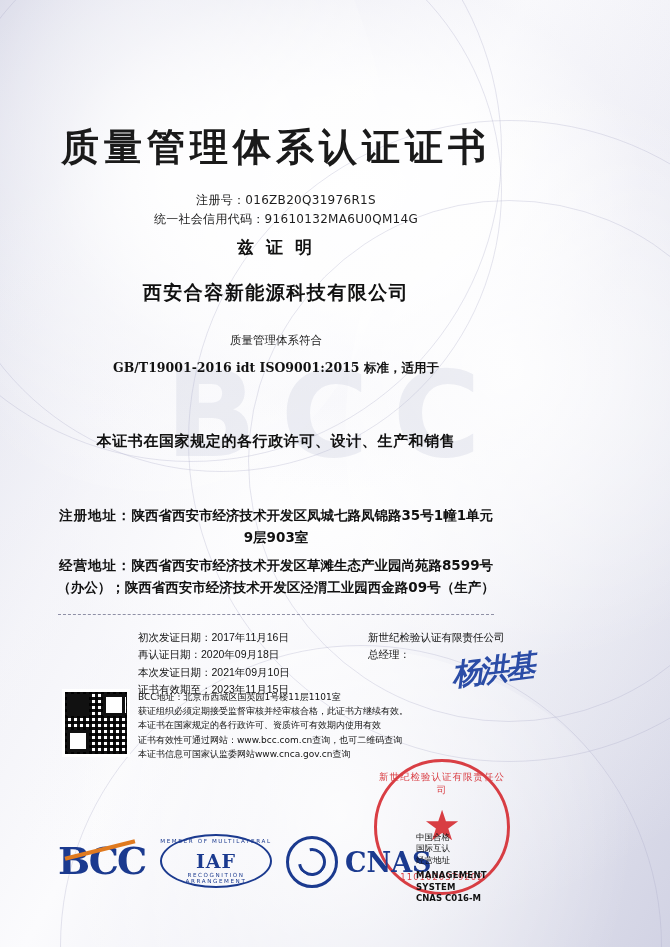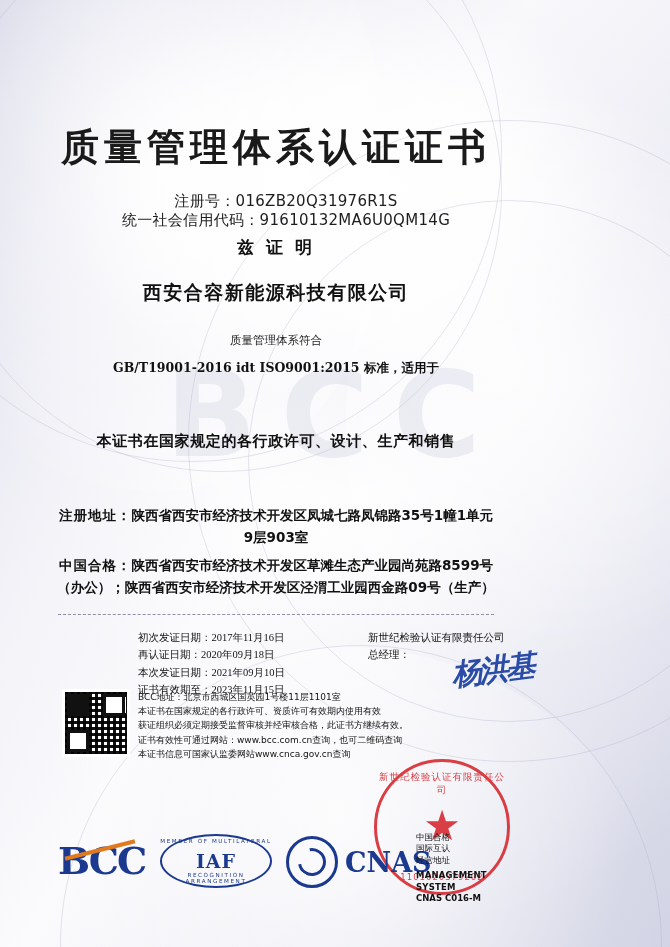--- a/index.html
+++ b/index.html
@@ -79,21 +79,21 @@
     font-family: "DejaVu Sans", sans-serif;
     font-size: 38px;
     font-weight: 700;
     letter-spacing: 5px;
     color: #1a1a1a;
   }
   .regline {
     position: absolute;
     left: 0; right: 0;
     text-align: center;
-    font-size: 15px;
+    font-size: 12px;
     color: #1d1d1d;
     font-family: "DejaVu Sans", sans-serif;
     letter-spacing: 0.3px;
     padding-left: 20px;
   }
   .reg1 { top: 192px; }
   .reg2 { top: 211px; }
   .hereby {
     position: absolute;
     top: 236px;
@@ -170,21 +170,21 @@
     right: 58px;
     border-top: 1px dashed #8f90a6;
   }
   .dates {
     position: absolute;
     top: 629px;
     left: 138px;
     font-size: 10.5px;
     line-height: 1.65;
     color: #111;
-    font-family: Liberation Serif, serif;
+    font-family: Liberation Sans, sans-serif;
   }
   .dates .d-line { white-space: nowrap; }
   .issuer {
     position: absolute;
     top: 629px;
     left: 368px;
     font-size: 10.5px;
     line-height: 1.65;
     color: #111;
     font-family: "DejaVu Sans", sans-serif;
@@ -408,21 +408,21 @@
     <div class="conform">质量管理体系符合</div>
     <div class="standard">GB/T19001-2016 idt ISO9001:2015 标准，适用于</div>
 
     <div class="scope">本证书在国家规定的各行政许可、设计、生产和销售</div>
 
     <div class="addr-block">
       <div class="addr-row">
         <span class="lbl">注册地址：</span><span class="val">陕西省西安市经济技术开发区凤城七路凤锦路35号1幢1单元9层903室</span>
       </div>
       <div class="addr-row">
-        <span class="lbl">中国合格：</span><span class="val">陕西省西安市经济技术开发区草滩生态产业园尚苑路8599号（办公）；陕西省西安市经济技术开发区泾渭工业园西金路09号（生产）</span>
+        <span class="lbl">经营地址：</span><span class="val">陕西省西安市经济技术开发区草滩生态产业园尚苑路8599号（办公）；陕西省西安市经济技术开发区泾渭工业园西金路09号（生产）</span>
       </div>
     </div>
 
     <div class="divider"></div>
 
     <div class="dates">
       <div class="d-line">初次发证日期：2017年11月16日</div>
       <div class="d-line">再认证日期：2020年09月18日</div>
       <div class="d-line">本次发证日期：2021年09月10日</div>
       <div class="d-line">证书有效期至：2023年11月15日</div>
@@ -434,22 +434,22 @@
     </div>
 
     <div class="signature">杨洪基</div>
 
     <div class="qr">
         <span class="qr-inner"></span>
       </div>
 
     <div class="fineprint">
       <div>BCC地址：北京市西城区国英园1号楼11层1101室</div>
+      <div>获证组织必须定期接受监督审核并经审核合格，此证书方继续有效。</div>
       <div>本证书在国家规定的各行政许可、资质许可有效期内使用有效</div>
-      <div>获证组织必须定期接受监督审核并经审核合格，此证书方继续有效。</div>
       <div>证书有效性可通过网站：www.bcc.com.cn查询，也可二维码查询</div>
       <div>本证书信息可国家认监委网站www.cnca.gov.cn查询</div>
     </div>
 
     <div class="seal">
       <div class="seal-top">新世纪检验认证有限责任公司</div>
       <div class="star">★</div>
       <div class="seal-bottom">1101020379202</div>
     </div>
 

